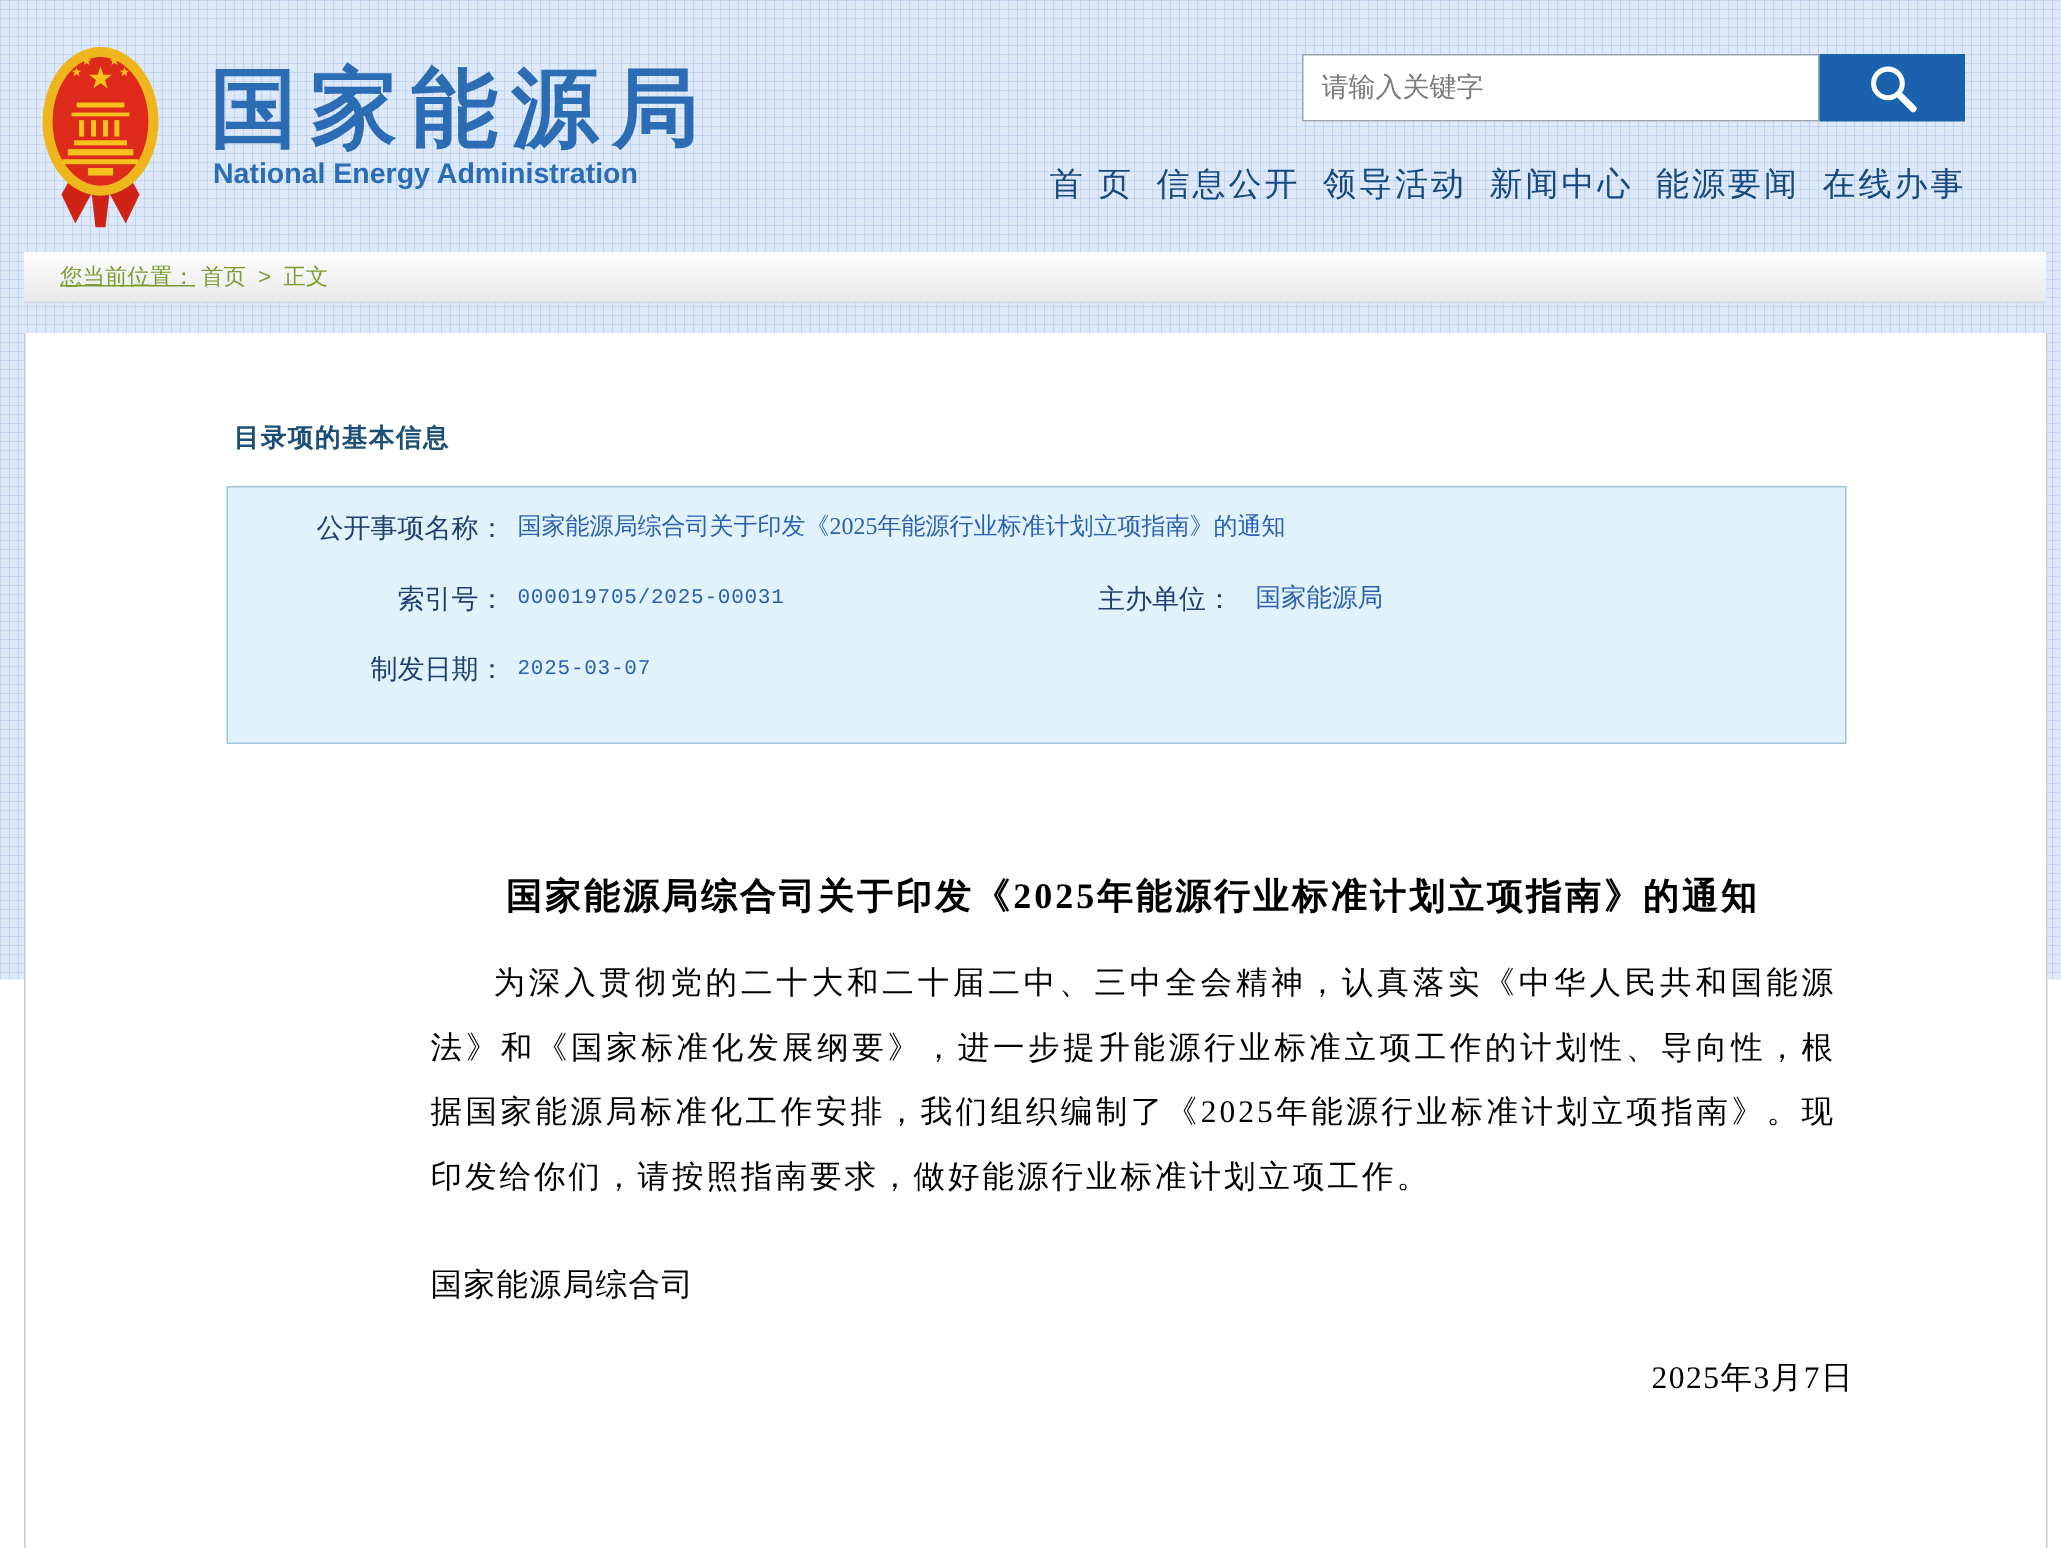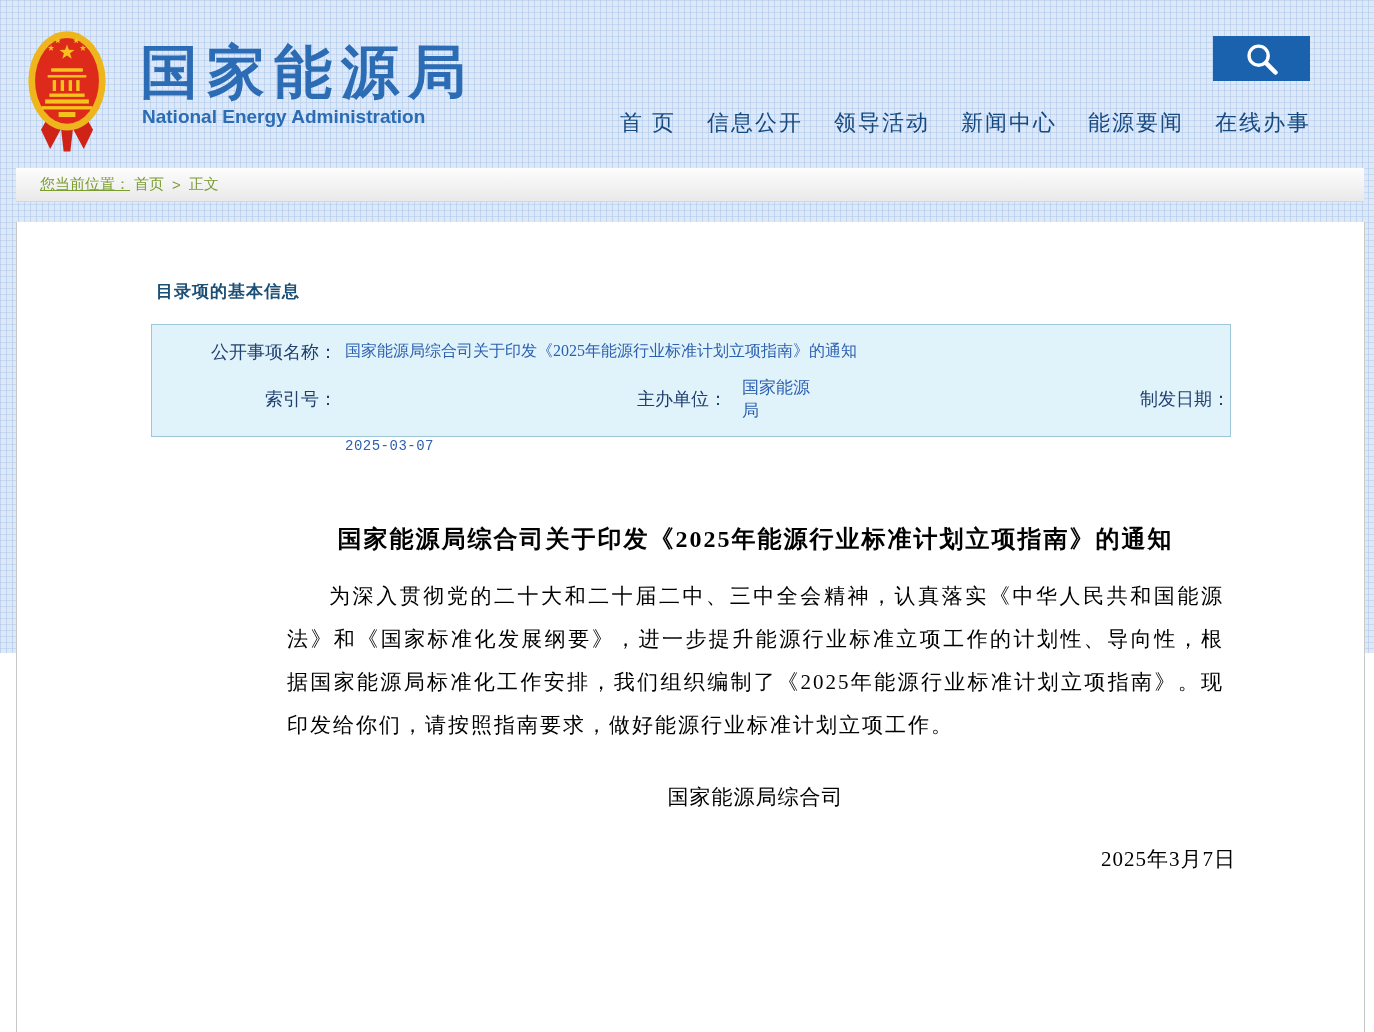--- a/index.html
+++ b/index.html
@@ -37,21 +37,21 @@
   }
   .search-box::placeholder { color:#7a7a7a; }
   .search-btn {
     position:absolute; left:1213px; top:36px; width:97px; height:45px;
     background:#1a61ae; border:none; cursor:pointer;
     display:flex; align-items:center; justify-content:center;
   }
 
   .nav {
     position:absolute; top:108px; right:63px;
-    display:flex; align-items:flex-start; gap:31px;
+    display:flex; align-items:flex-start; gap:15px;
   }
   .nav-item {
     font-size:22px; color:#17497f; letter-spacing:2px;
     cursor:pointer; white-space:nowrap; font-weight:500;
   }
 
   
   .breadcrumb {
     position:absolute; left:16px; top:168px; width:1348px; height:34px;
     background:linear-gradient(#fdfdfd,#e9e9e9);
@@ -70,21 +70,21 @@
     padding-top:58px;
   }
   .inner { padding:0 0 0 134px; }
 
   .meta-heading {
     margin-left:5px;
     font-size:17px; font-weight:bold; color:#1c4f76; letter-spacing:1px;
   }
 
   .meta-box {
-    margin-top:21px; width:1080px; height:113px;
+    margin-top:21px; width:1080px; height:172px;
     background:#e1f3fa; border:1px solid #9fc6d8;
   }
   .meta-grid {
     display:grid; grid-template-columns:185px 390px 95px 1fr;
     grid-auto-rows:47px; align-items:center; padding-top:3px;
   }
   .meta-label {
     text-align:right; font-size:18px; color:#1f3f70;
     font-family:"Liberation Serif", serif;
   }
@@ -105,21 +105,21 @@
   .doc-title {
     margin-top:86px; text-align:center;
     font-size:24px; font-weight:bold; letter-spacing:2px; line-height:32px;
   }
   .salutation { margin-top:38px; font-size:21px; letter-spacing:1px; }
   .para {
     margin-top:20px; font-size:21px; line-height:43px; letter-spacing:2px;
     text-indent:2em; text-align:justify;
   }
   .notice { margin-top:30px; font-size:21px; text-indent:2em; letter-spacing:1px; }
-  .signature { margin-top:36px; text-align:center; font-size:21px; letter-spacing:1px; }
+  .signature { margin-top:36px; text-align:left; font-size:21px; letter-spacing:1px; }
   .article-date { margin-top:34px; text-align:right; font-size:21px; margin-right:-12px; letter-spacing:1px; }
 </style>
 </head>
 <body>
 
 <div class="page">
 
   <div class="logo-link">
     <svg class="emblem" viewBox="0 0 100 150" xmlns="http://www.w3.org/2000/svg">
       <path d="M28,105 L43,120 L30,144 L19,121 Z" fill="#cf2318"></path>
@@ -145,20 +145,21 @@
         <rect x="29" y="78" width="42" height="4"></rect>
         <rect x="24" y="85" width="52" height="5"></rect>
         <rect x="20" y="93" width="60" height="4"></rect>
         <rect x="40" y="100" width="20" height="6"></rect>
       </g>
     </svg>
     <div class="site-cn">国家能源局</div>
     <div class="site-en">National Energy Administration</div>
   </div>
 
+  <input class="search-box" type="text" placeholder="请输入关键字" style="">
   <button class="search-btn">
     <svg width="36" height="36" viewBox="0 0 32 32">
       <circle cx="13" cy="13" r="8.5" fill="none" stroke="#ffffff" stroke-width="3"></circle>
       <line x1="19.5" y1="19.5" x2="28" y2="28" stroke="#ffffff" stroke-width="4" stroke-linecap="round"></line>
     </svg>
   </button>
 
   <div class="nav">
     <span class="nav-item">首 页</span>
     <span class="nav-item">信息公开</span>
@@ -179,20 +180,21 @@
     <div class="inner">
 
       <div class="meta-heading">目录项的基本信息</div>
 
       <div class="meta-box">
         <div class="meta-grid">
           <div class="meta-label">公开事项名称：</div>
           <div class="meta-value span">国家能源局综合司关于印发《2025年能源行业标准计划立项指南》的通知</div>
 
           <div class="meta-label">索引号：</div>
+          <div class="meta-value mono">000019705/2025-00031</div>
           <div class="meta-label left">主办单位：</div>
           <div class="meta-value org">国家能源局</div>
 
           <div class="meta-label">制发日期：</div>
           <div class="meta-value mono span">2025-03-07</div>
         </div>
       </div>
 
       <div class="article">
         <div class="doc-title">国家能源局综合司关于印发《2025年能源行业标准计划立项指南》的通知</div>

